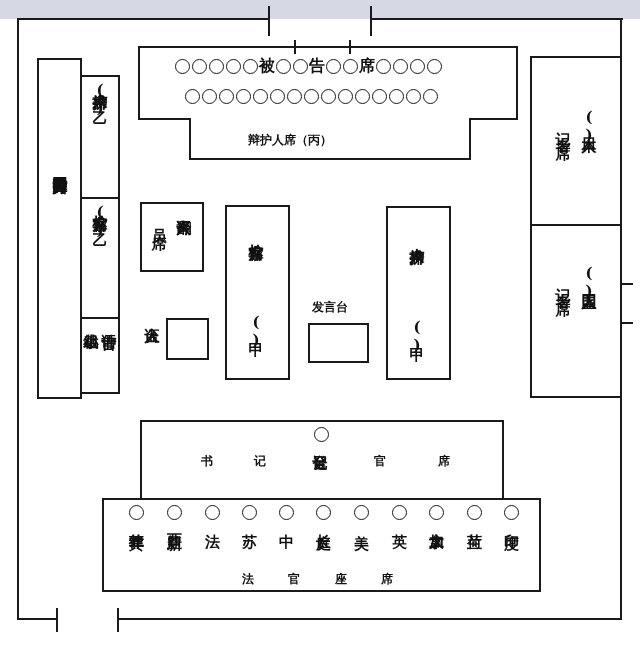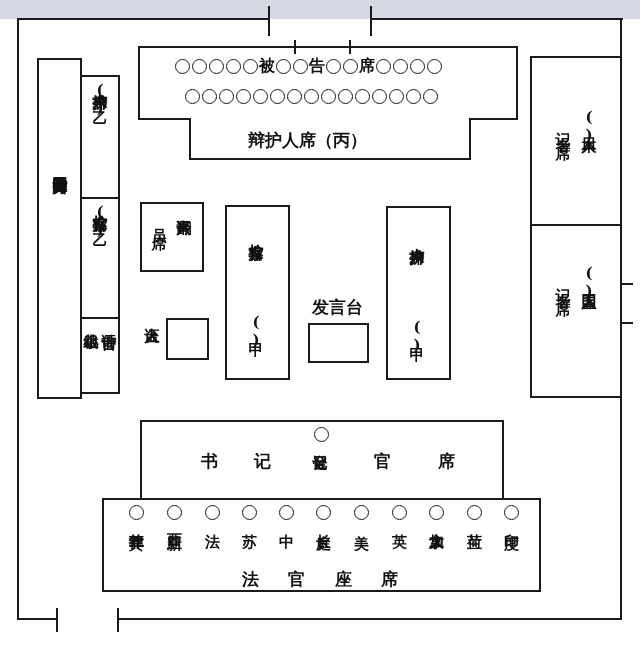--- a/index.html
+++ b/index.html
@@ -2,21 +2,21 @@
 <html><head>
 <meta charset="utf-8">
 <style>
   html,body{margin:0;padding:0;}
   body{width:640px;height:650px;position:relative;background:#ffffff;overflow:hidden;
        font-family:"DejaVu Serif","Liberation Serif",serif;color:#111;}
   .band{position:absolute;left:0;top:0;width:640px;height:19px;background:#d6d9e4;}
   .ln{position:absolute;background:#1a1a1a;}
   .box{position:absolute;border:2px solid #1a1a1a;box-sizing:border-box;background:#fff;}
   .vt{position:absolute;font-weight:bold;font-size:15px;line-height:18px;writing-mode:vertical-rl;text-orientation:upright;letter-spacing:0;}
-  .ht{position:absolute;font-weight:bold;font-size:17px;line-height:18px;white-space:nowrap;}
+  .ht{position:absolute;font-weight:bold;font-size:12px;line-height:18px;white-space:nowrap;}
   .circ{display:inline-block;width:15px;height:15px;border:1.5px solid #1a1a1a;border-radius:50%;box-sizing:border-box;vertical-align:middle;margin:0 1px;}
   .row{position:absolute;display:flex;align-items:center;white-space:nowrap;}
   .row .ch{font-weight:bold;font-size:16px;margin:0 0px;}
   .judge{position:absolute;top:505px;width:20px;display:flex;flex-direction:column;align-items:center;}
   .judge .circ{margin:0 0 2px 0;}
   .judge .jn{font-weight:bold;font-size:15px;line-height:17px;writing-mode:vertical-rl;text-orientation:upright;}
 </style>
 </head>
 <body>
 

